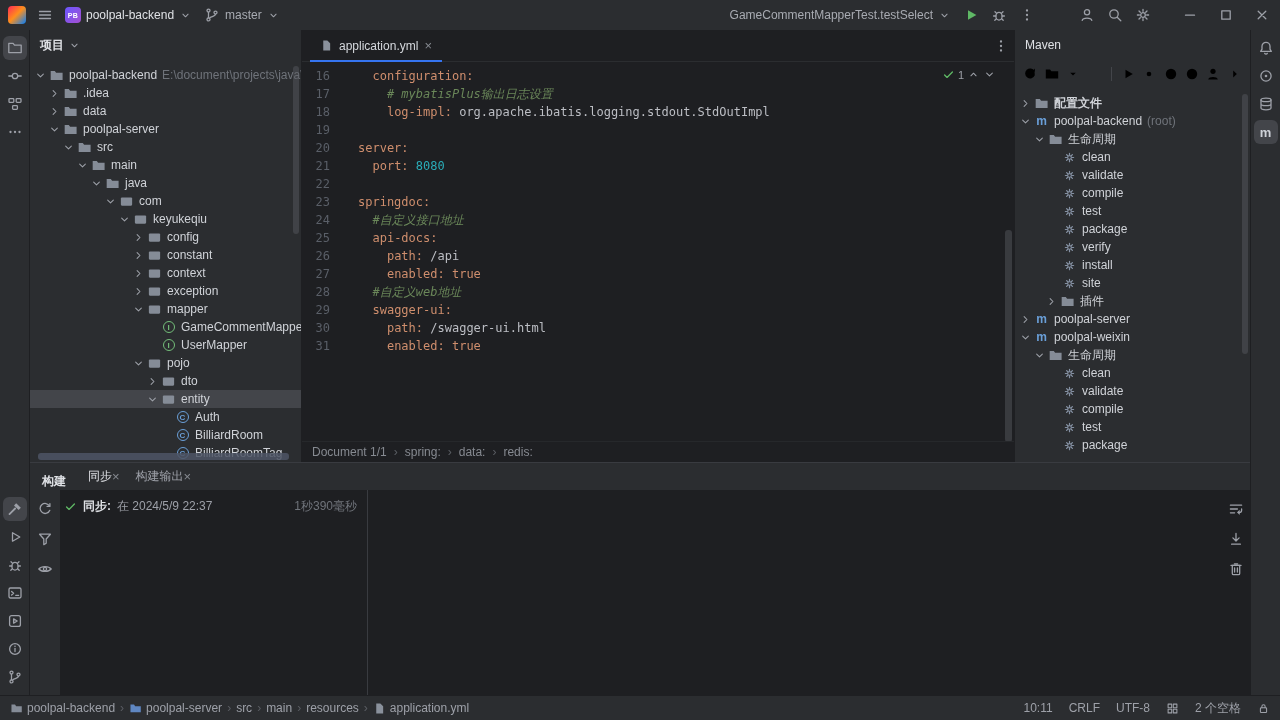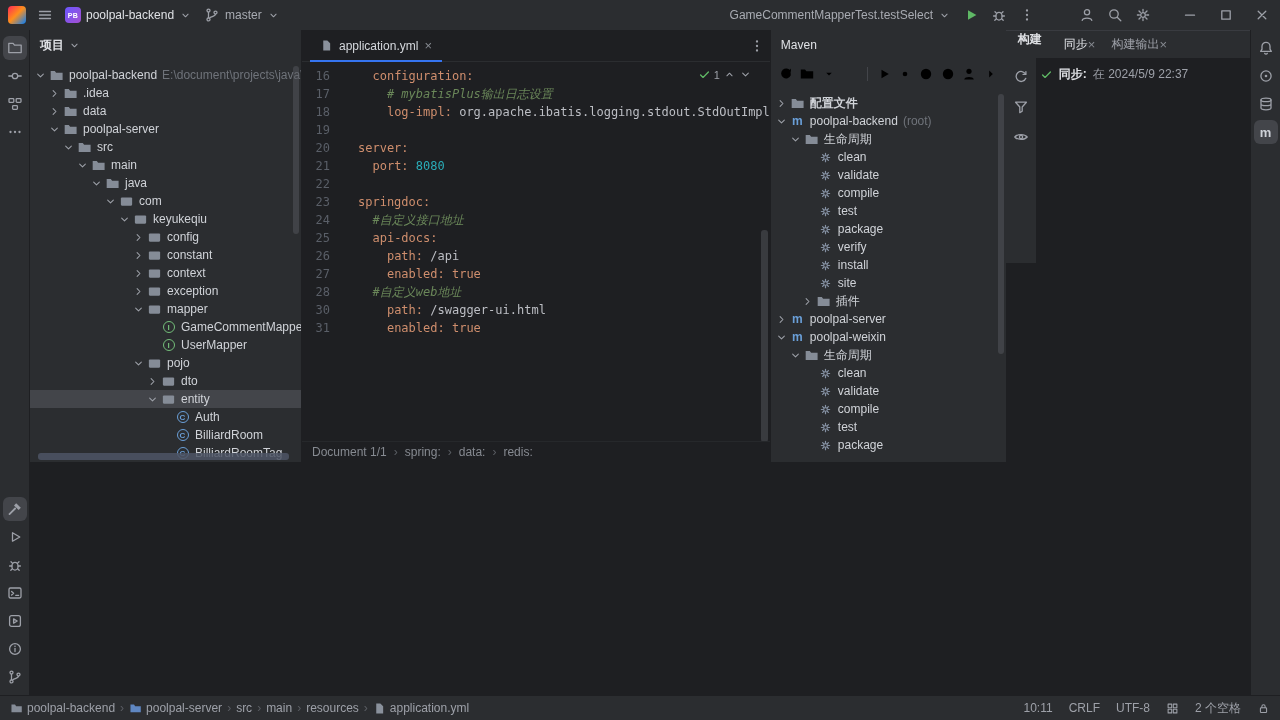--- a/index.html
+++ b/index.html
@@ -23,21 +23,21 @@
 .winctl{display:flex;height:30px;margin-left:14px}
 .winctl button{width:36px;justify-content:center;border-radius:0}
 
 .main{flex:1;display:flex;min-height:0}
 .strip{width:30px;background:#2b2d30;display:flex;flex-direction:column;align-items:center;padding:6px 0;gap:4px;flex:none}
 .strip.left{border-right:1px solid #1e1f22}
 .strip.right{border-left:1px solid #1e1f22}
 .strip button{width:24px;height:24px;justify-content:center;border-radius:6px}
 .strip button.active{background:#43454a}
 .push{margin-top:auto}
-.center{width:1220px;display:flex;flex-direction:row;min-width:0}
+.center{width:1220px;display:flex;flex-direction:column;min-width:0}
 .top-row{height:432px;display:flex;min-height:0}
 
 .project-panel{width:272px;background:#2b2d30;position:relative;overflow:hidden;flex:none;border-right:1px solid #1e1f22}
 .maven-panel{width:236px;background:#2b2d30;position:relative;overflow:hidden;flex:none;border-left:1px solid #1e1f22}
 .panel-header{height:30px;display:flex;align-items:center;padding:0 10px;color:#dfe1e5}
 .ph-title{gap:4px;color:#dfe1e5;font-weight:600}
 .tree{padding-top:6px;overflow:hidden}
 .tree-row{height:18px;display:flex;align-items:center;white-space:nowrap}
 .tree-row.selected{background:#43454a}
 .chev{width:13px;height:13px;display:inline-flex;flex:none;margin-right:2px}
@@ -69,21 +69,21 @@
 .inspections{position:absolute;top:6px;right:18px;display:flex;align-items:center;gap:3px;color:#9da0a8;font-size:11px;font-family:"Liberation Sans",sans-serif}
 .escroll{position:absolute;right:2px;top:168px;width:7px;height:212px;background:#5a5d63;opacity:.45;border-radius:3px}
 .breadcrumbs{height:21px;display:flex;align-items:center;gap:7px;padding:0 10px;color:#868a91;border-top:1px solid #26282b;flex:none}
 .crumb-sep{color:#5a5d63}
 
 .mtoolbar{height:28px;display:flex;align-items:center;gap:3px;padding:0 6px}
 .mtoolbar button{width:22px;height:22px;justify-content:center;border-radius:4px}
 .msep{width:1px;height:14px;background:#43454a;margin:0 4px}
 
 .build-panel{height:233px;background:#1e1f22;display:flex;flex-direction:column;border-top:1px solid #393b40;flex:none}
-.bp-header{height:27px;background:#2b2d30;display:flex;align-items:flex-start;gap:4px;padding:0 12px;flex:none}
+.bp-header{height:27px;background:#2b2d30;display:flex;align-items:flex-end;gap:4px;padding:0 12px;flex:none}
 .bp-title{font-weight:700;color:#dfe1e5;margin-right:10px}
 .bp-tab{display:flex;align-items:center;height:27px;padding:0 8px;color:#9da0a8}
 .bp-tab.selected{color:#dfe1e5}
 .bp-body{flex:1;display:flex;min-height:0}
 .bp-ltool{width:30px;background:#2b2d30;display:flex;flex-direction:column;align-items:center;gap:8px;padding-top:8px;flex:none}
 .bp-ltool button,.bp-rtool button{width:22px;height:22px;justify-content:center;border-radius:4px}
 .bp-info{width:308px;padding:8px 10px 0 4px;border-right:1px solid #393b40;flex:none}
 .sync-row{display:flex;align-items:center;gap:6px}
 .sync-label{color:#dfe1e5;font-weight:600}
 .sync-time{color:#9da0a8}
@@ -661,20 +661,24 @@
                 </div>
                 <div class="code-line">
                   <span class="ln">27</span>
                   <span class="code-text"><span class="tok-plain">    </span><span class="tok-key">enabled:</span><span class="tok-keyword"> true</span></span>
                 </div>
                 <div class="code-line">
                   <span class="ln">28</span>
                   <span class="code-text"><span class="tok-plain">  </span><span class="tok-comment">#自定义web地址</span></span>
                 </div>
                 <div class="code-line">
+                  <span class="ln">29</span>
+                  <span class="code-text"><span class="tok-plain">  </span><span class="tok-key">swagger-ui:</span></span>
+                </div>
+                <div class="code-line">
                   <span class="ln">30</span>
                   <span class="code-text"><span class="tok-plain">    </span><span class="tok-key">path:</span><span class="tok-plain"> /swagger-ui.html</span></span>
                 </div>
                 <div class="code-line">
                   <span class="ln">31</span>
                   <span class="code-text"><span class="tok-plain">    </span><span class="tok-key">enabled:</span><span class="tok-keyword"> true</span></span>
                 </div>
               </div>
             <div class="inspections">
               <span class="sm" data-icon="check">

